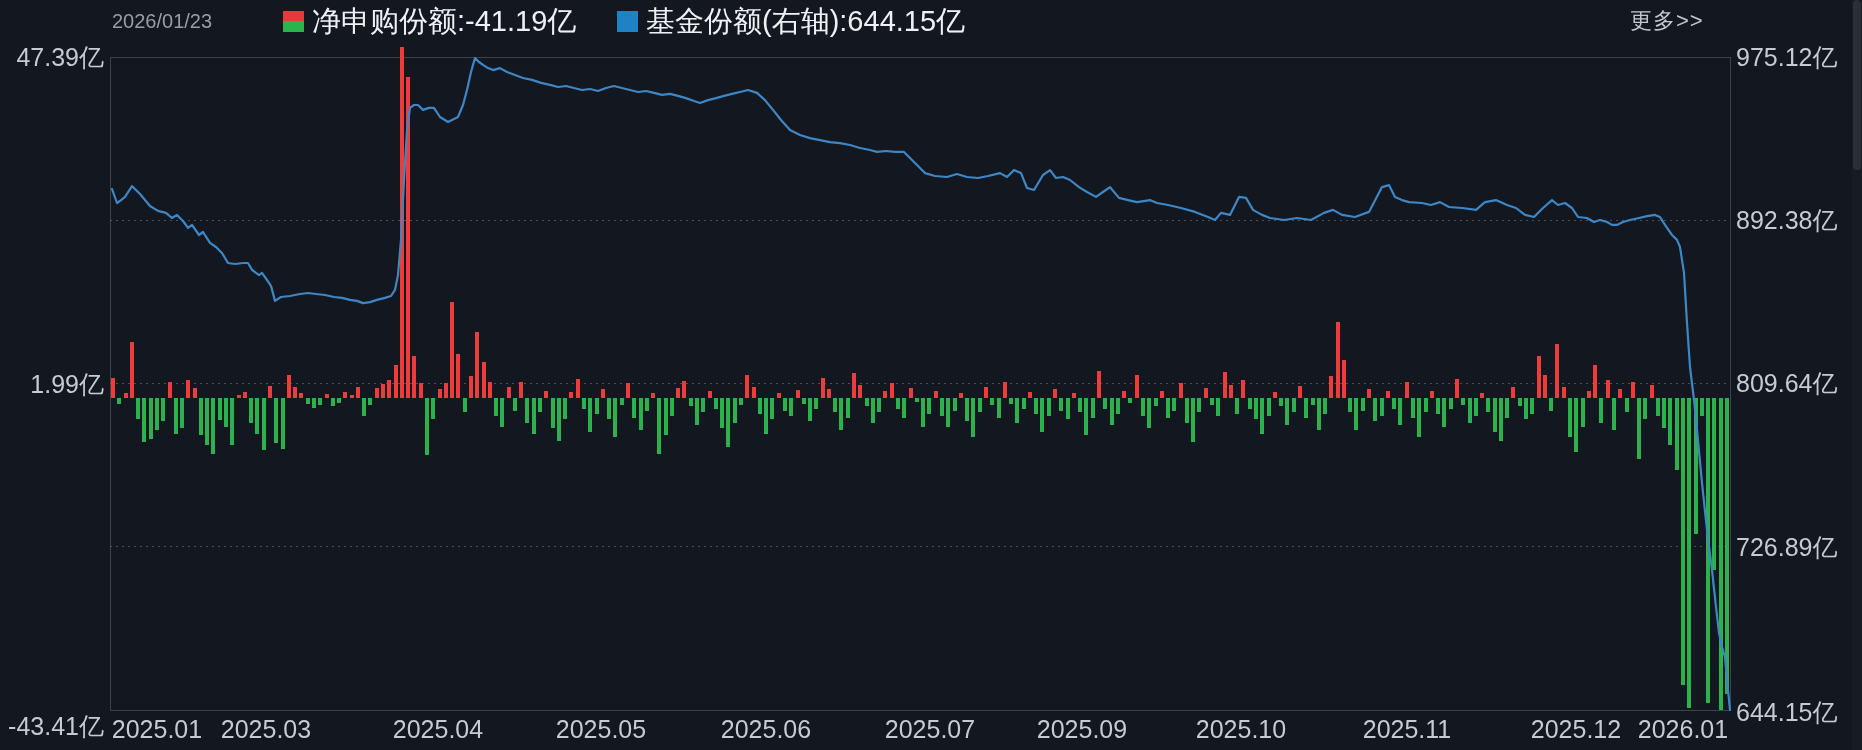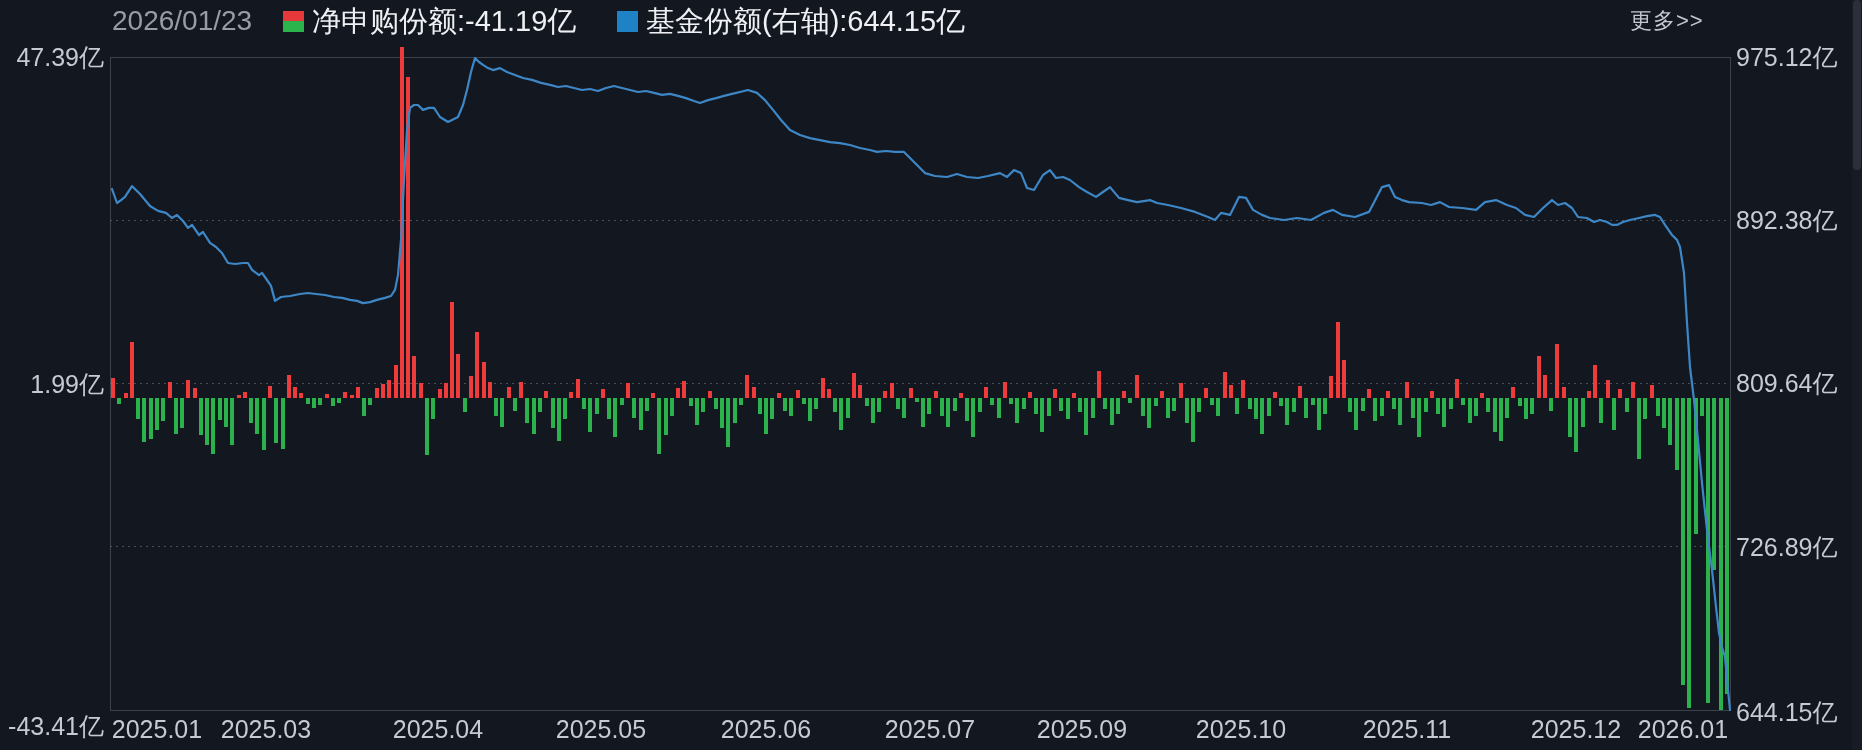--- a/index.html
+++ b/index.html
@@ -2,21 +2,21 @@
 <html><head>
 <meta charset="utf-8">
 <style>
   html,body{margin:0;padding:0;}
   body{
     width:1862px;height:750px;position:relative;overflow:hidden;
     background:#131720;
     font-family:"Liberation Sans","DejaVu Sans",sans-serif;
   }
   .hdr-item{position:absolute;top:4px;height:34px;line-height:34px;white-space:nowrap;}
-  .hdr-date{left:112px;font-size:28px;color:#979da6;}
+  .hdr-date{left:112px;font-size:20px;color:#979da6;}
   .legend{display:flex;align-items:center;gap:8px;color:#eef0f3;font-size:29px;cursor:pointer;}
   .legend-1{left:283px;}
   .legend-2{left:617px;}
   .swatch{width:21px;height:21px;display:inline-block;flex:0 0 auto;}
   .swatch-split{display:flex;flex-direction:column;}
   .swatch-split span{flex:1;}
   .more{left:1630px;font-size:22px;color:#c3c7cd;cursor:pointer;letter-spacing:1px;}
   #chart{position:absolute;left:0;top:0;}
   .scrollbar{position:absolute;right:0;top:0;width:10px;height:750px;background:#171b23;}
   .scroll-thumb{position:absolute;left:1px;top:0;width:8px;height:170px;background:#2a2f39;border-radius:4px;}

